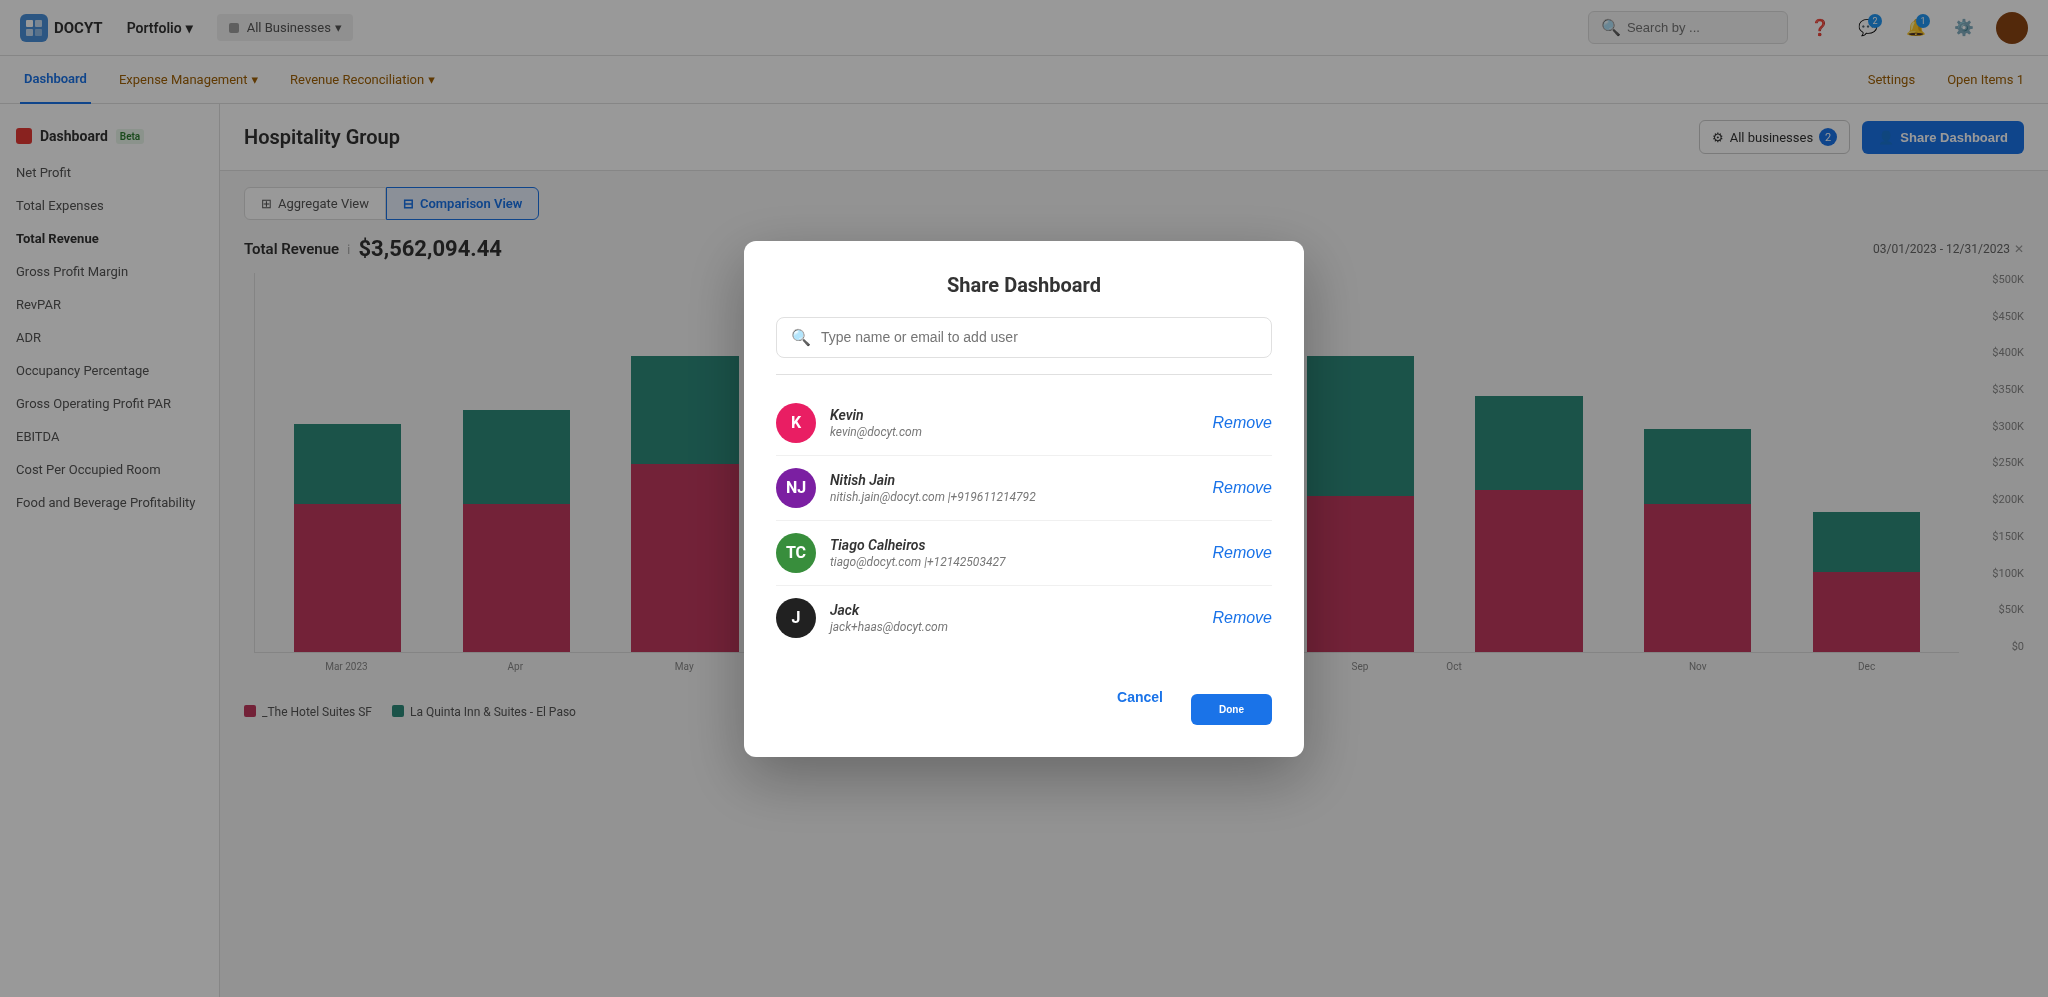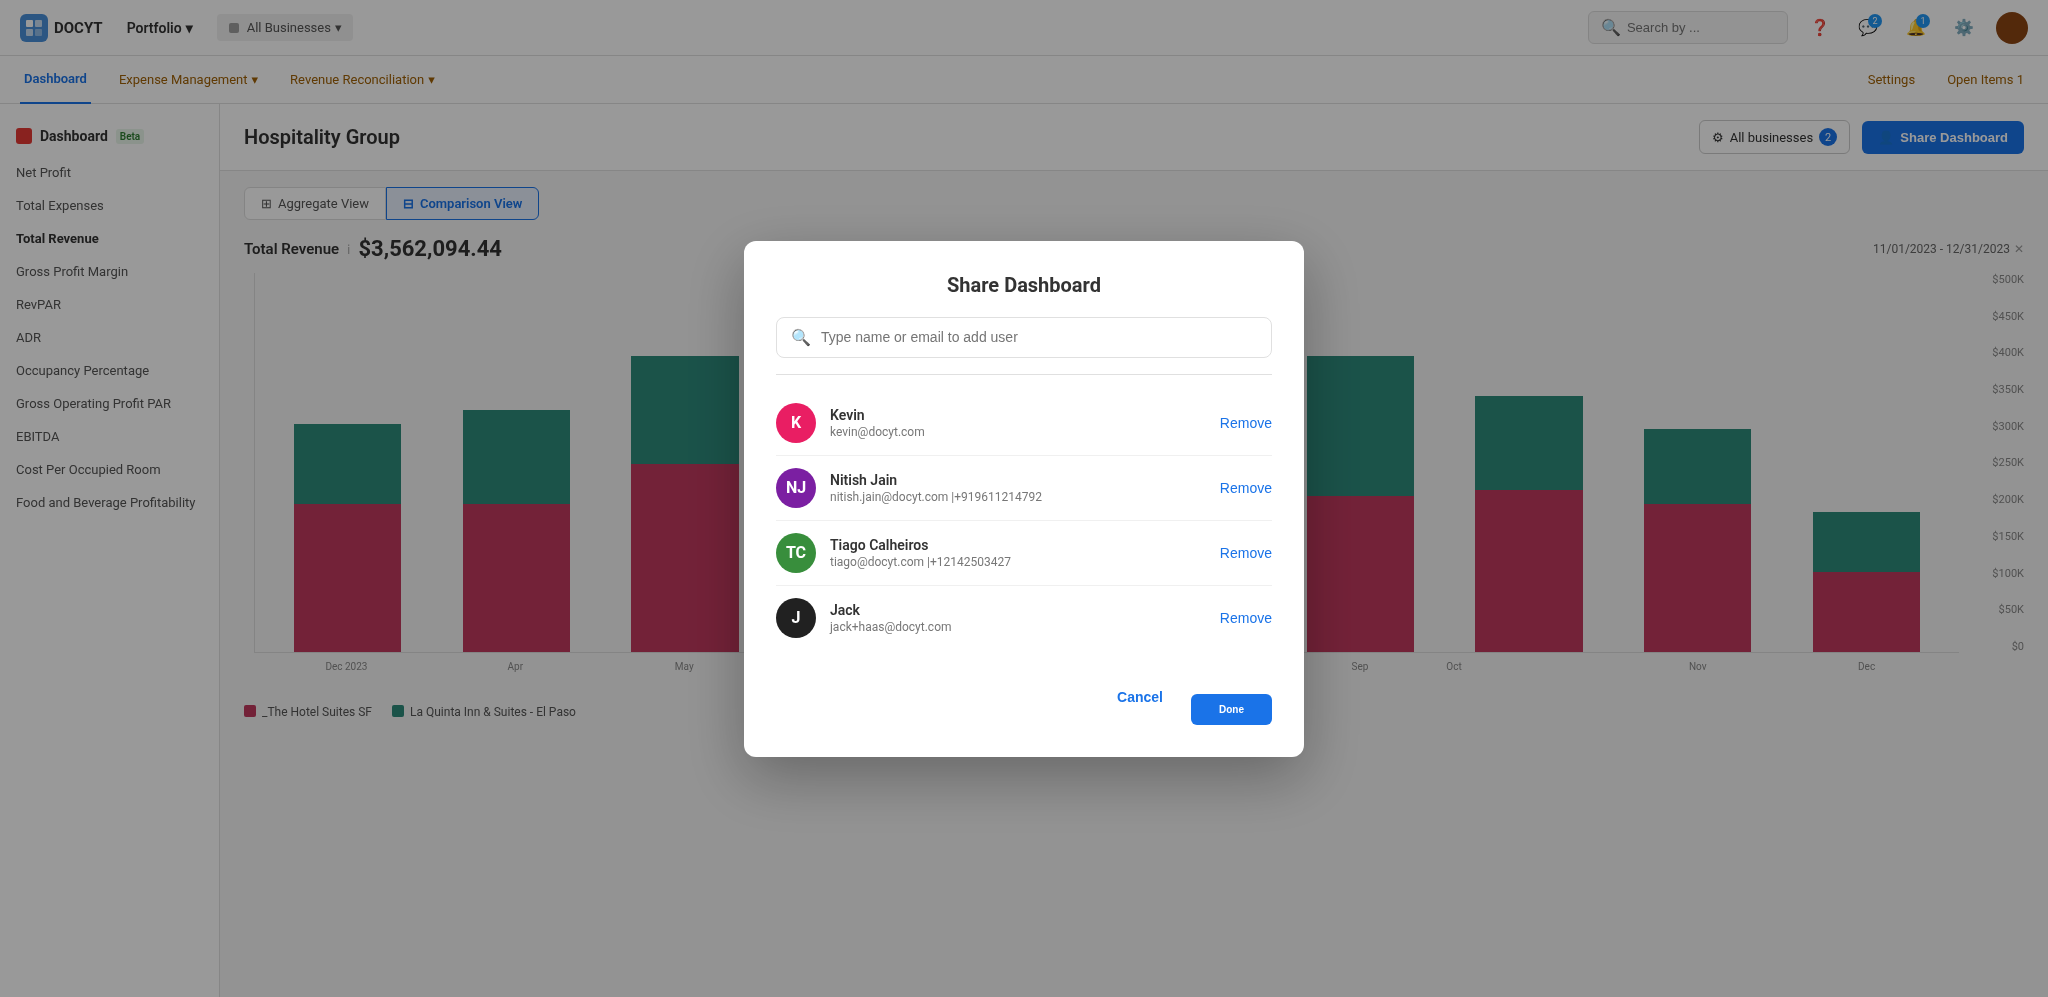--- a/index.html
+++ b/index.html
@@ -81,24 +81,24 @@
       background: #fff; border-radius: 12px; width: 560px;
       padding: 32px; box-shadow: 0 20px 60px rgba(0,0,0,0.3);
     }
     .modal-title { font-size: 20px; font-weight: 700; color: #333; text-align: center; margin-bottom: 20px; }
     .modal-search { display: flex; align-items: center; gap: 10px; border: 1px solid #e0e0e0; border-radius: 8px; padding: 10px 14px; margin-bottom: 16px; }
     .modal-search input { border: none; outline: none; font-size: 14px; color: #666; width: 100%; }
     .user-list { margin-bottom: 20px; }
     .user-row { display: flex; align-items: center; padding: 12px 0; border-bottom: 1px solid #f0f0f0; }
     .user-row:last-child { border-bottom: none; }
     .user-avatar { width: 40px; height: 40px; border-radius: 50%; margin-right: 14px; flex-shrink: 0; object-fit: cover; overflow: hidden; display: flex; align-items: center; justify-content: center; font-size: 16px; font-weight: 700; color: white; }
-    .user-info { flex: 1; }
+    .user-info { flex: 1; font-style: italic; }
     .user-name { font-size: 14px; font-weight: 600; color: #333; }
     .user-contact { font-size: 12px; color: #777; margin-top: 2px; }
-    .remove-btn { color: #1a73e8; font-size: 14px; font-weight: 500; cursor: pointer; background: none; border: none; }
+    .remove-btn { color: #1a73e8; font-size: 16px; font-weight: 500; cursor: pointer; background: none; border: none; font-style: italic; }
     .modal-footer { display: flex; justify-content: flex-end; gap: 8px; }
     .cancel-btn { background: none; border: none; color: #1a73e8; font-size: 14px; font-weight: 600; cursor: pointer; padding: 10px 20px; border-radius: 6px; }
     .done-btn { background: #1a73e8; color: white; border: none; border-radius: 6px; padding: 10px 28px; font-size: 10px; font-weight: 600; cursor: pointer; margin-top: 24px; }
 
     .divider { height: 1px; background: #e0e0e0; margin-bottom: 16px; }
   </style>
 </head>
 <body>
 
 <div class="top-nav">
@@ -204,21 +204,21 @@
     </div>
 
     <div class="chart-area">
       <div class="chart-header">
         <div class="chart-title-row">
           <span class="chart-title">Total Revenue</span>
           <span style="color:#aaa;font-size:13px;">ℹ</span>
           <span style="font-size:22px;font-weight:700;color:#333;">$3,562,094.44</span>
         </div>
         <div class="date-range">
-          <span>11/01/2023 - 12/31/2023</span>
+          <span>03/01/2023 - 12/31/2023</span>
           <span style="color:#999;cursor:pointer;">✕</span>
         </div>
       </div>
 
       <div class="bar-chart-container">
 
         <div style="position:absolute;right:0;top:0;bottom:40px;width:55px;display:flex;flex-direction:column;justify-content:space-between;">
           <span style="font-size:11px;color:#888;text-align:right;">$500K</span>
           <span style="font-size:11px;color:#888;text-align:right;">$450K</span>
           <span style="font-size:11px;color:#888;text-align:right;">$400K</span>
@@ -290,21 +290,21 @@
           </div>
           <div style="flex:1;display:flex;flex-direction:column;align-items:center;height:100%;justify-content:flex-end;">
             <div style="width:65%;display:flex;flex-direction:column;">
               <div style="background:#2d8a7b;height:60px;"></div>
               <div style="background:#c0395e;height:80px;"></div>
             </div>
           </div>
         </div>
 
         <div style="position:absolute;left:10px;right:65px;bottom:0;height:36px;display:flex;align-items:flex-start;padding:4px 10px 0;gap:4px;">
-          <div style="flex:1;text-align:center;font-size:10px;color:#888;">Dec 2023</div>
+          <div style="flex:1;text-align:center;font-size:10px;color:#888;">Mar 2023</div>
           <div style="flex:1;text-align:center;font-size:10px;color:#888;">Apr</div>
           <div style="flex:1;text-align:center;font-size:10px;color:#888;">May</div>
           <div style="flex:1;text-align:center;font-size:10px;color:#888;">Jun</div>
           <div style="flex:1;text-align:center;font-size:10px;color:#888;">Jul</div>
           <div style="flex:1;text-align:center;font-size:10px;color:#888;">Aug</div>
           <div style="flex:1;text-align:center;font-size:10px;color:#888;">Sep</div>
           <div style="flex:1;font-size:10px;color:#888;">Oct</div>
           <div style="flex:1;text-align:center;font-size:10px;color:#888;">Nov</div>
           <div style="flex:1;text-align:center;font-size:10px;color:#888;">Dec</div>
         </div>

